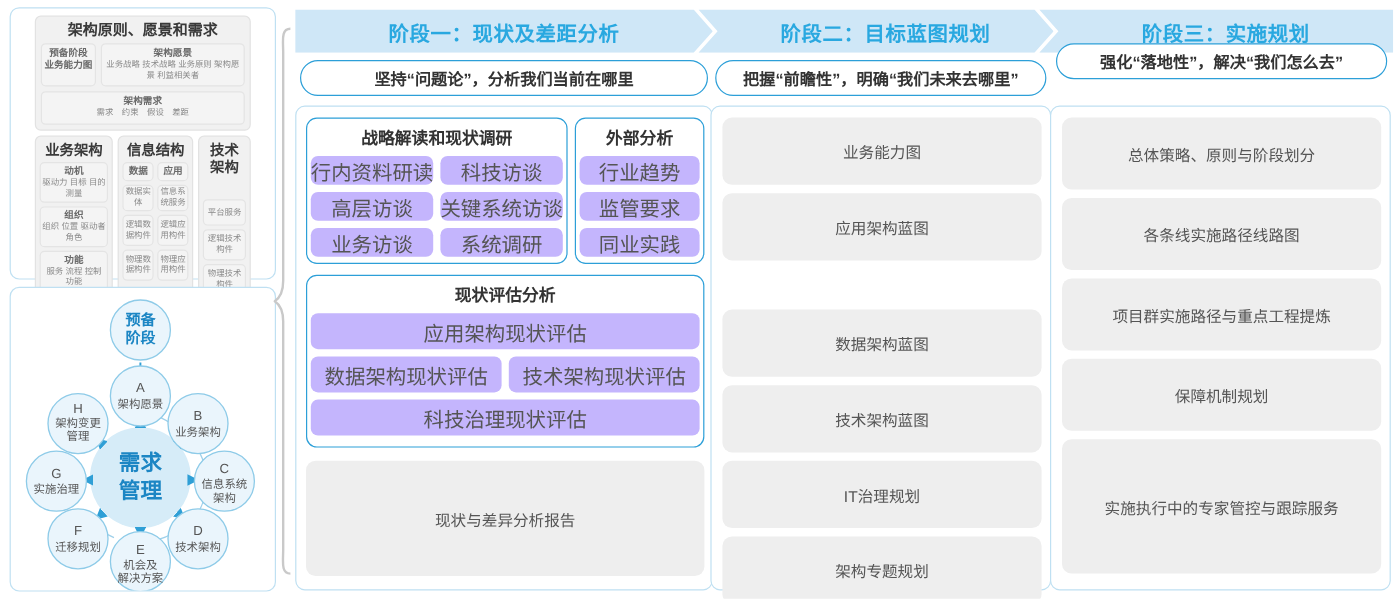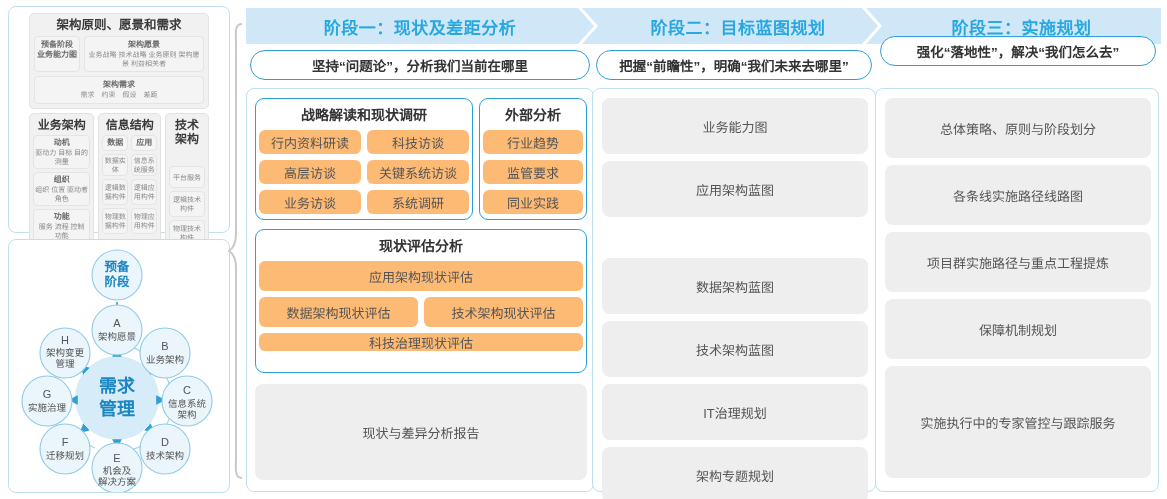--- a/index.html
+++ b/index.html
@@ -86,22 +86,22 @@
 
   .inner-card{
     position:absolute;border:1.4px solid #2c9fd8;border-radius:9px;background:#fff;
     box-sizing:border-box;padding:6px 3px;
   }
   .inner-title{
     text-align:center;font-weight:bold;font-size:14px;color:#333;
     line-height:20px;margin-bottom:5px;
   }
   .chip{
-    background:#fdba74;border-radius:6px;display:flex;align-items:center;
-    justify-content:center;font-size:13px;color:#555;box-sizing:border-box;
+    background:#c4b5fd;border-radius:6px;display:flex;align-items:center;
+    justify-content:center;font-size:17px;color:#555;box-sizing:border-box;
     text-align:center;
   }
   .chip-grid{display:flex;flex-direction:column;gap:6px;}
   .chip-row{display:flex;gap:6px;}
 
   .big-chip{
     position:absolute;background:#eeeeee;border-radius:8px;
     display:flex;align-items:center;justify-content:center;
     font-size:13px;color:#555;box-sizing:border-box;text-align:center;
   }
@@ -346,21 +346,21 @@
       <div class="inner-title">现状评估分析</div>
       <div class="chip-grid">
         <div class="chip-row">
           <div class="chip" style="flex:1;height:30px;">应用架构现状评估</div>
         </div>
         <div class="chip-row">
           <div class="chip" style="flex:1;height:30px;">数据架构现状评估</div>
           <div class="chip" style="flex:1;height:30px;">技术架构现状评估</div>
         </div>
         <div class="chip-row">
-          <div class="chip" style="flex:1;height:18px;">科技治理现状评估</div>
+          <div class="chip" style="flex:1;height:30px;">科技治理现状评估</div>
         </div>
       </div>
     </div>
 
     <div class="big-chip" style="left:8px;top:295px;width:332px;height:96px;">现状与差异分析报告</div>
   </div>
 
   <div class="phase-head-band" style="left:582px;width:296px;">
     <svg width="296" height="36" viewBox="0 0 296 36" style="display:block;">
       <path d="M0,0 L280,0 L296,18 L280,36 L0,36 L16,18 Z" fill="#cfe7f7"></path>

